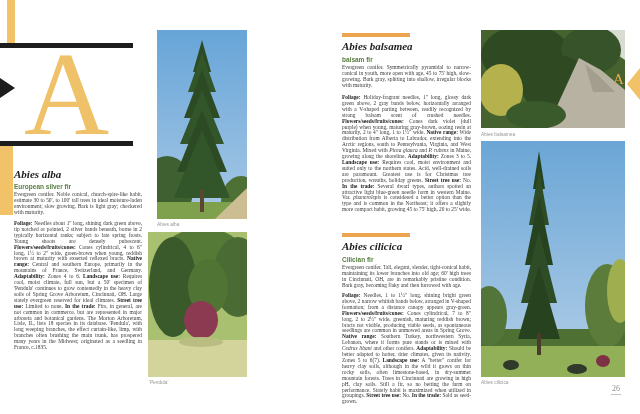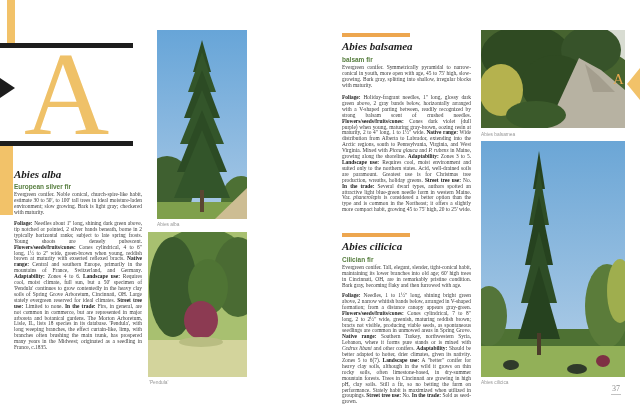--- a/index.html
+++ b/index.html
@@ -134,17 +134,17 @@
       <polygon points="58,90 40,162 76,162" fill="#2e4d26"></polygon>
       <polygon points="58,125 37,198 79,198" fill="#26421f"></polygon>
       <rect x="56" y="192" width="4" height="22" fill="#4b3b2a"></rect>
       <ellipse cx="30" cy="224" rx="8" ry="5" fill="#2f3a2a"></ellipse>
       <ellipse cx="96" cy="228" rx="10" ry="5" fill="#2f3a2a"></ellipse>
       <ellipse cx="122" cy="220" rx="7" ry="6" fill="#7e3044"></ellipse>
     </svg>
   </div>
   <div class="abs caption" style="left:481px;top:380px;">Abies cilicica</div>
 
-  <div class="abs page-num" style="left:611px;top:384px;">37</div>
+  <div class="abs page-num" style="left:611px;top:384px;">26</div>
   <div class="abs edge-letter" style="left:613px;top:71px;">A</div>
   <div class="abs edge-tab"></div>
 
 </div>
 
 </body></html>

